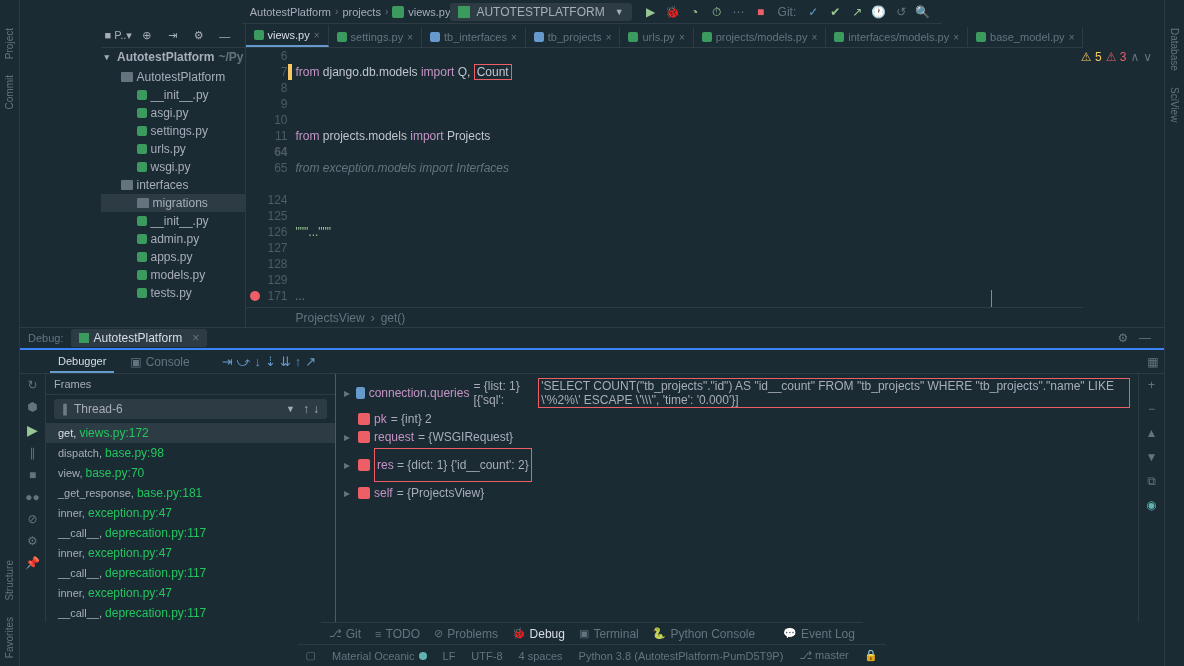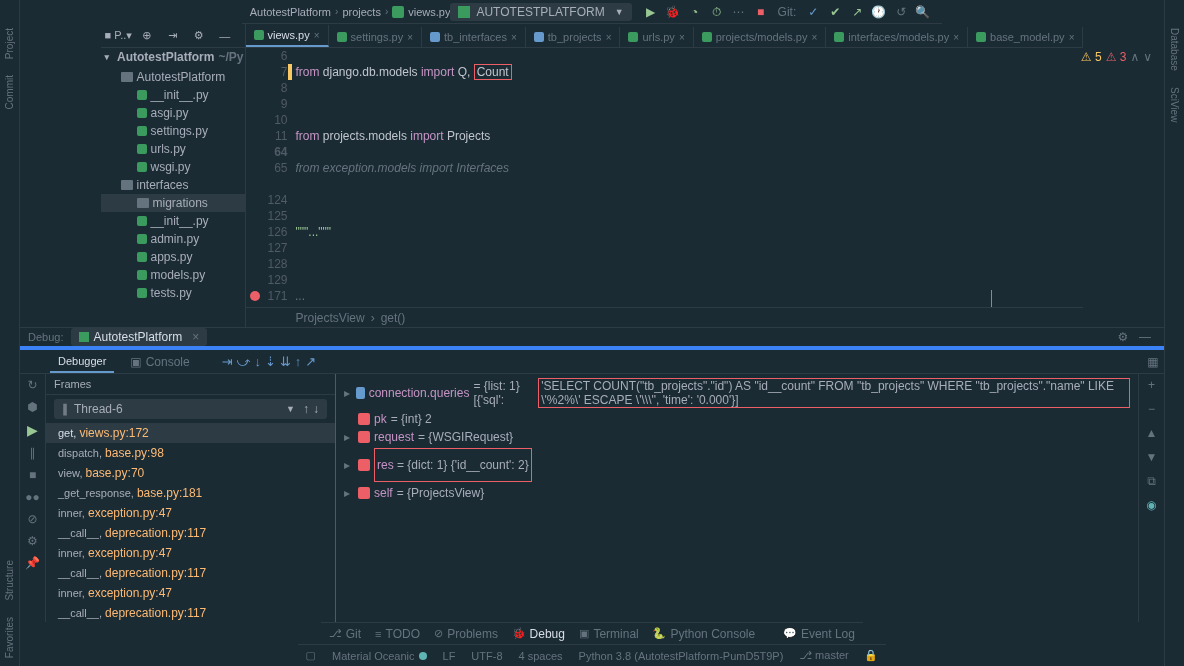--- a/index.html
+++ b/index.html
@@ -48,41 +48,41 @@
 .str { color: #99c794; }
 .cm { color: #65737e; font-style: italic; }
 .hl-count { border: 1px solid #ec5f67; padding: 0 2px; }
 .annotation { position: absolute; color: #c0c5ce; font-size: 11px; left: 330px; top: 250px; line-height: 14px; }
 .code-line-arrow { position: absolute; border-left: 1px solid #ec5f67; height: 152px; left: 695px; top: 242px; }
 .breadcrumb-bot { height: 20px; background: #1b2b34; border-top: 1px solid #2d3c44; display: flex; align-items: center; padding: 0 50px; font-size: 10px; color: #65737e; }
 .insp { height: 18px; background: #1b2b34; display: flex; align-items: center; justify-content: flex-end; padding: 0 8px; gap: 4px; font-size: 10px; }
 .insp .warn { color: #fac863; }
 .insp .err { color: #ec5f67; }
 .debug-panel { height: 295px; background: #1b2b34; border-top: 1px solid #2d3c44; display: flex; flex-direction: column; }
-.debug-header { height: 22px; display: flex; align-items: center; padding: 0 8px; border-bottom: 4px solid #3b82f6; }
+.debug-header { height: 22px; display: flex; align-items: center; padding: 0 8px; border-bottom: 2px solid #3b82f6; }
 .debug-header .lbl { color: #65737e; font-size: 11px; margin-right: 8px; }
 .debug-header .cfg { background: #2d3c44; padding: 2px 8px; border-radius: 3px; font-size: 11px; color: #d8dee9; display: flex; align-items: center; gap: 4px; }
 .debug-header .sp { flex: 1; }
 .debug-tabs { height: 24px; display: flex; align-items: center; padding-left: 30px; border-bottom: 1px solid #2d3c44; gap: 8px; }
 .debug-tabs .dtab { padding: 4px 8px; font-size: 11px; color: #65737e; cursor: pointer; display: flex; align-items: center; gap: 4px; }
 .debug-tabs .dtab.active { color: #d8dee9; border-bottom: 2px solid #6699cc; }
 .debug-tabs .step-btns { display: flex; gap: 4px; margin-left: 16px; }
 .debug-tabs .step-btns span { color: #6699cc; cursor: pointer; font-size: 13px; }
 .debug-body { flex: 1; display: flex; min-height: 0; }
 .debug-side { width: 26px; background: #1b2b34; border-right: 1px solid #2d3c44; display: flex; flex-direction: column; align-items: center; padding-top: 4px; gap: 8px; }
 .debug-side span { color: #65737e; cursor: pointer; font-size: 12px; }
 .debug-side .resume { color: #99c794; font-size: 14px; }
 .frames-pane { width: 290px; border-right: 1px solid #15803d; display: flex; flex-direction: column; }
 .pane-title { padding: 4px 8px; font-size: 11px; color: #a7adba; border-bottom: 1px solid #2d3c44; }
 .thread-sel { margin: 4px 8px; background: #2d3c44; padding: 3px 8px; border-radius: 3px; font-size: 11px; color: #a7adba; display: flex; align-items: center; }
 .thread-sel .arr { margin-left: auto; font-size: 9px; }
 .frames-list { flex: 1; overflow: auto; }
 .frame { padding: 3px 12px; font-size: 11px; cursor: pointer; }
 .frame.sel { background: #2d3c44; color: #d8dee9; }
-.frame .dim { color: #fdba74; }
+.frame .dim { color: #22c55e; }
 .vars-pane { flex: 1; display: flex; flex-direction: column; }
 .vars-list { flex: 1; overflow: auto; padding: 2px 0; }
 .var-row { padding: 2px 8px; font-size: 11px; display: flex; align-items: center; gap: 4px; }
 .var-row .exp { color: #65737e; width: 10px; cursor: pointer; }
 .var-row .vico { width: 12px; height: 12px; border-radius: 2px; background: #6699cc; display: inline-block; }
 .var-row .vico.red-i { background: #ec5f67; }
 .var-row .vname { color: #c594c5; }
 .var-row .vval { color: #a7adba; }
 .conn-queries-box { border: 1px solid #ec5f67; padding: 0 2px; }
 .res-dict-box { border: 1px solid #ec5f67; padding: 9px 2px; }

